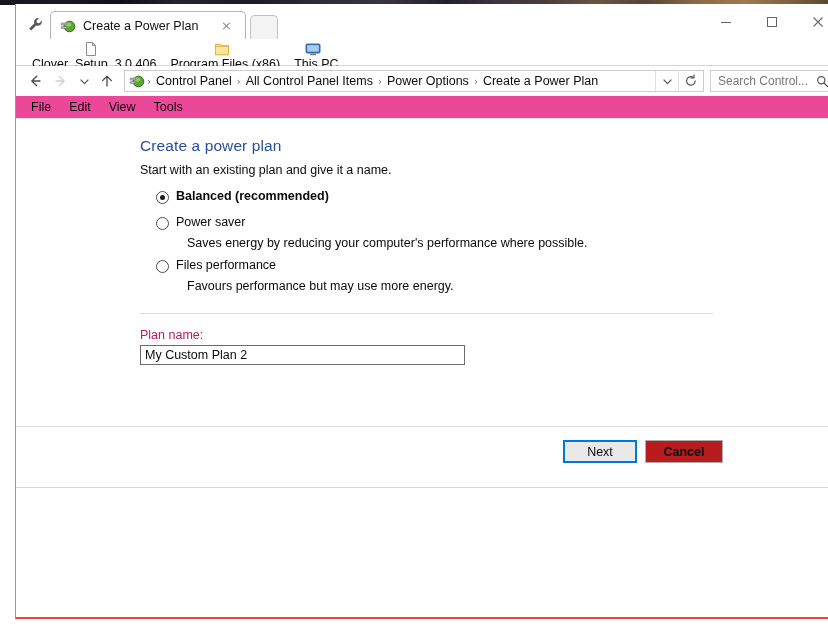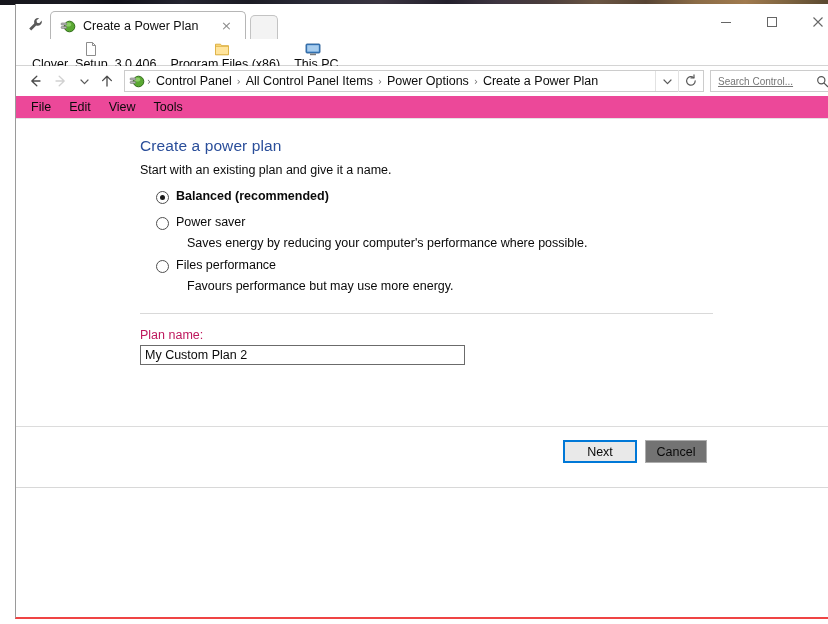--- a/index.html
+++ b/index.html
@@ -219,26 +219,25 @@
     margin-left: 6px;
     border: 1px solid #cccccc;
     box-sizing: border-box;
     background: #ffffff;
     display: flex;
     align-items: center;
     flex: none;
   }
   .search-ph {
     flex: 1;
-    font-size: 10px;
+    font-size: 12px;
     color: #767676;
     padding-left: 7px;
     white-space: nowrap;
     overflow: hidden;
-    text-decoration: underline;
   }
   .search-icon {
     width: 20px; height: 18px;
     flex: none;
     display: flex; align-items: center; justify-content: center;
   }
 
   
   .menubar {
     height: 22px;
@@ -362,23 +361,24 @@
   .btn-next {
     left: 547px;
     width: 74px;
     background: #e9e9e9;
     border: 1px solid #c8c8c8;
     outline: 2px solid #0078d7;
     outline-offset: -2px;
   }
   .btn-cancel {
     left: 629px;
-    width: 62px;
-    background: #737373;
+    width: 78px;
+    background: #b91c1c;
     border: 1px solid #adadad;
+    font-weight: bold;
   }
 
   
   .statusarea {
     height: 127px;
     background: #ffffff;
     border-top: 1px solid #d8d8d8;
   }
 </style>
 </head>

